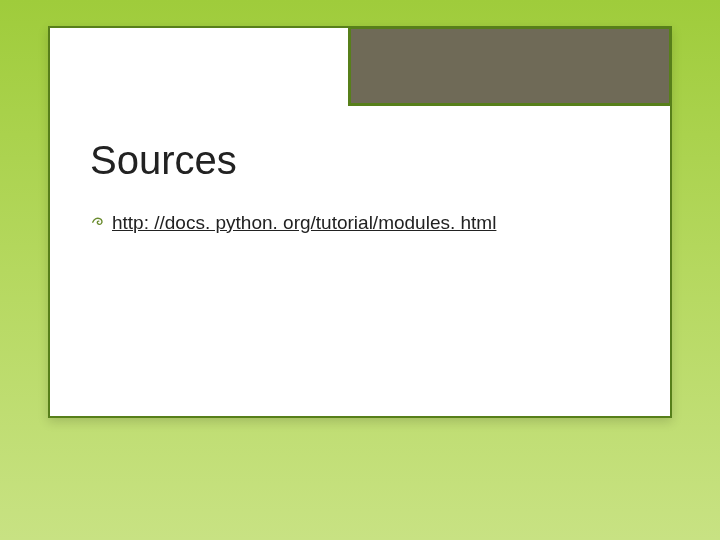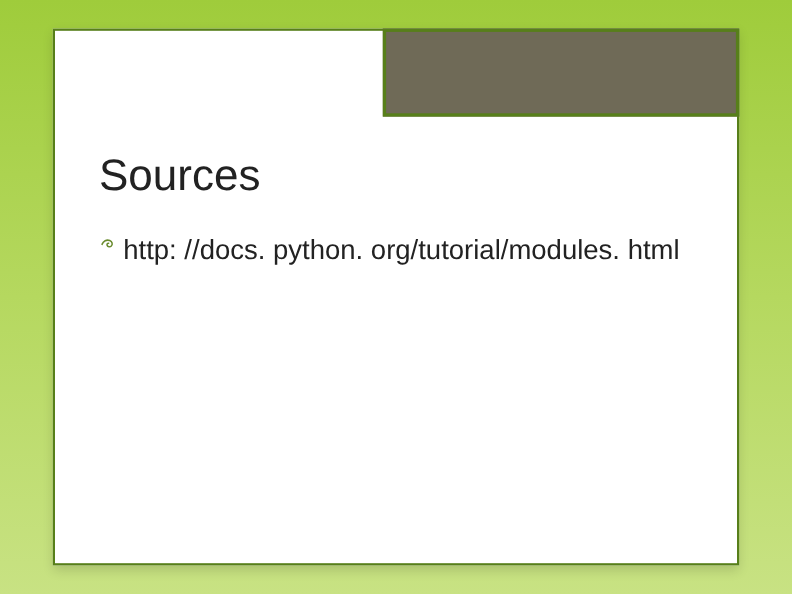--- a/index.html
+++ b/index.html
@@ -7,21 +7,21 @@
   body {
     font-family: Arial, Helvetica, sans-serif;
     background: linear-gradient(to bottom, #9fcc3b 0%, #b5d85f 50%, #c8e283 100%);
     position: relative;
   }
   .card {
     position: absolute;
     left: 48px;
     top: 26px;
     width: 624px;
-    height: 488px;
+    height: 392px;
     background: #ffffff;
     border: 2px solid #577f1a;
     box-shadow: 0 4px 10px rgba(0,0,0,0.15);
   }
   .header-box {
     position: absolute;
     right: -2px;
     top: -2px;
     width: 324px;
     height: 80px;
@@ -49,23 +49,24 @@
     flex: 0 0 auto;
     width: 16px;
     height: 20px;
     display: flex;
     align-items: center;
     justify-content: center;
     color: #6a8b2e;
   }
   .bullet-icon svg { display: block; }
   .bullet-text {
-    font-size: 25px;
+    font-size: 19px;
     color: #222;
     line-height: 1.3;
+    text-decoration: underline;
   }
 </style>
 </head>
 <body>
 
 <div class="card">
   <div class="header-box"></div>
   <div class="content">
     <h1 class="title">Sources</h1>
     <div class="bullet-row">

